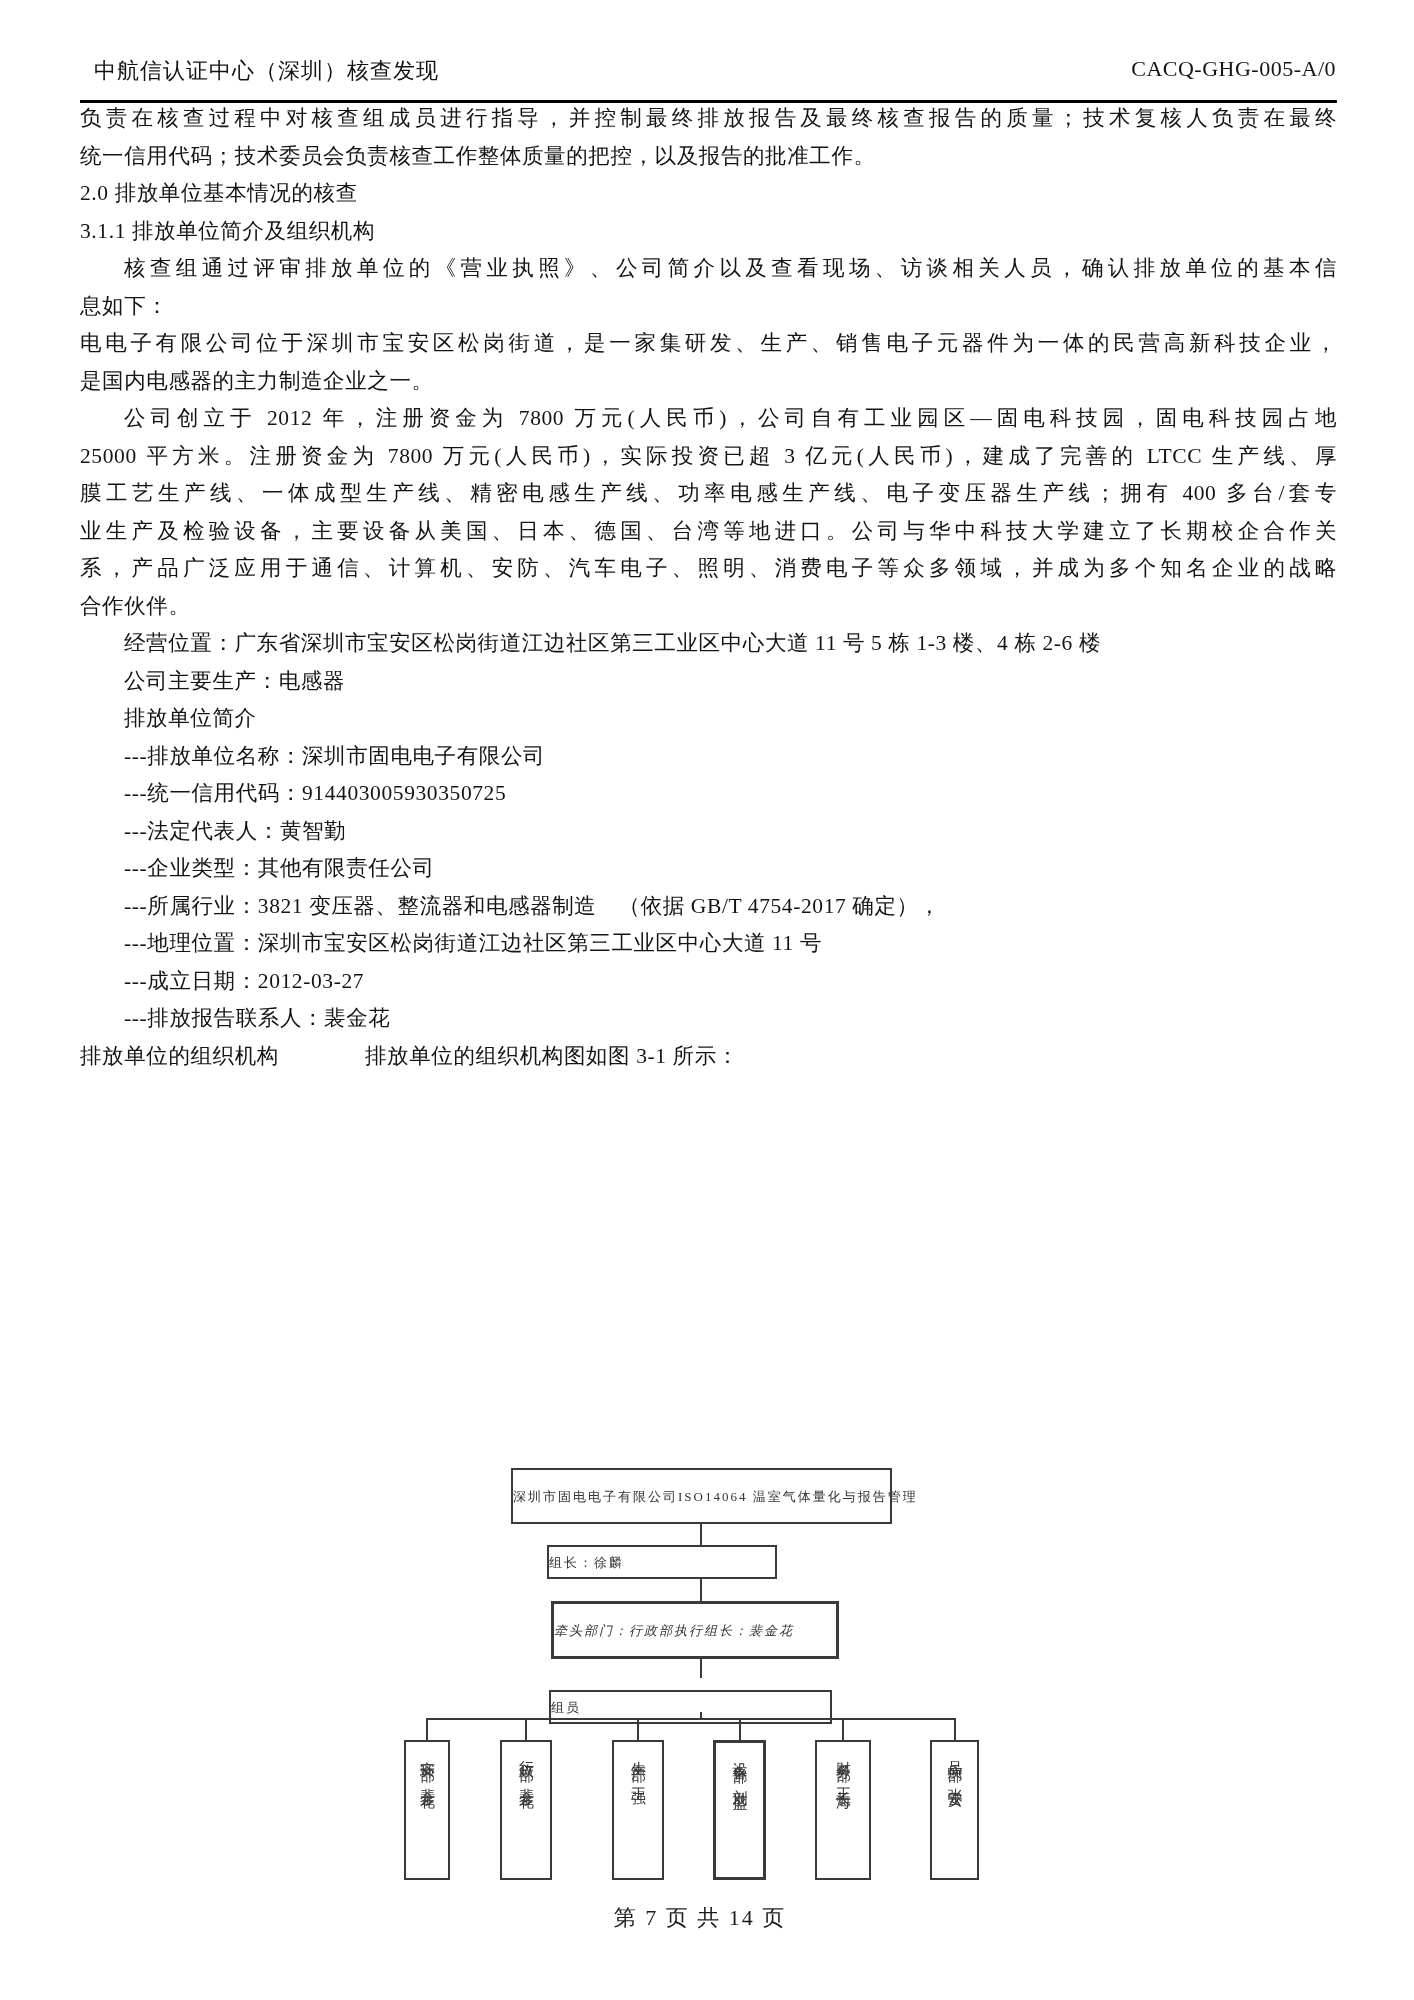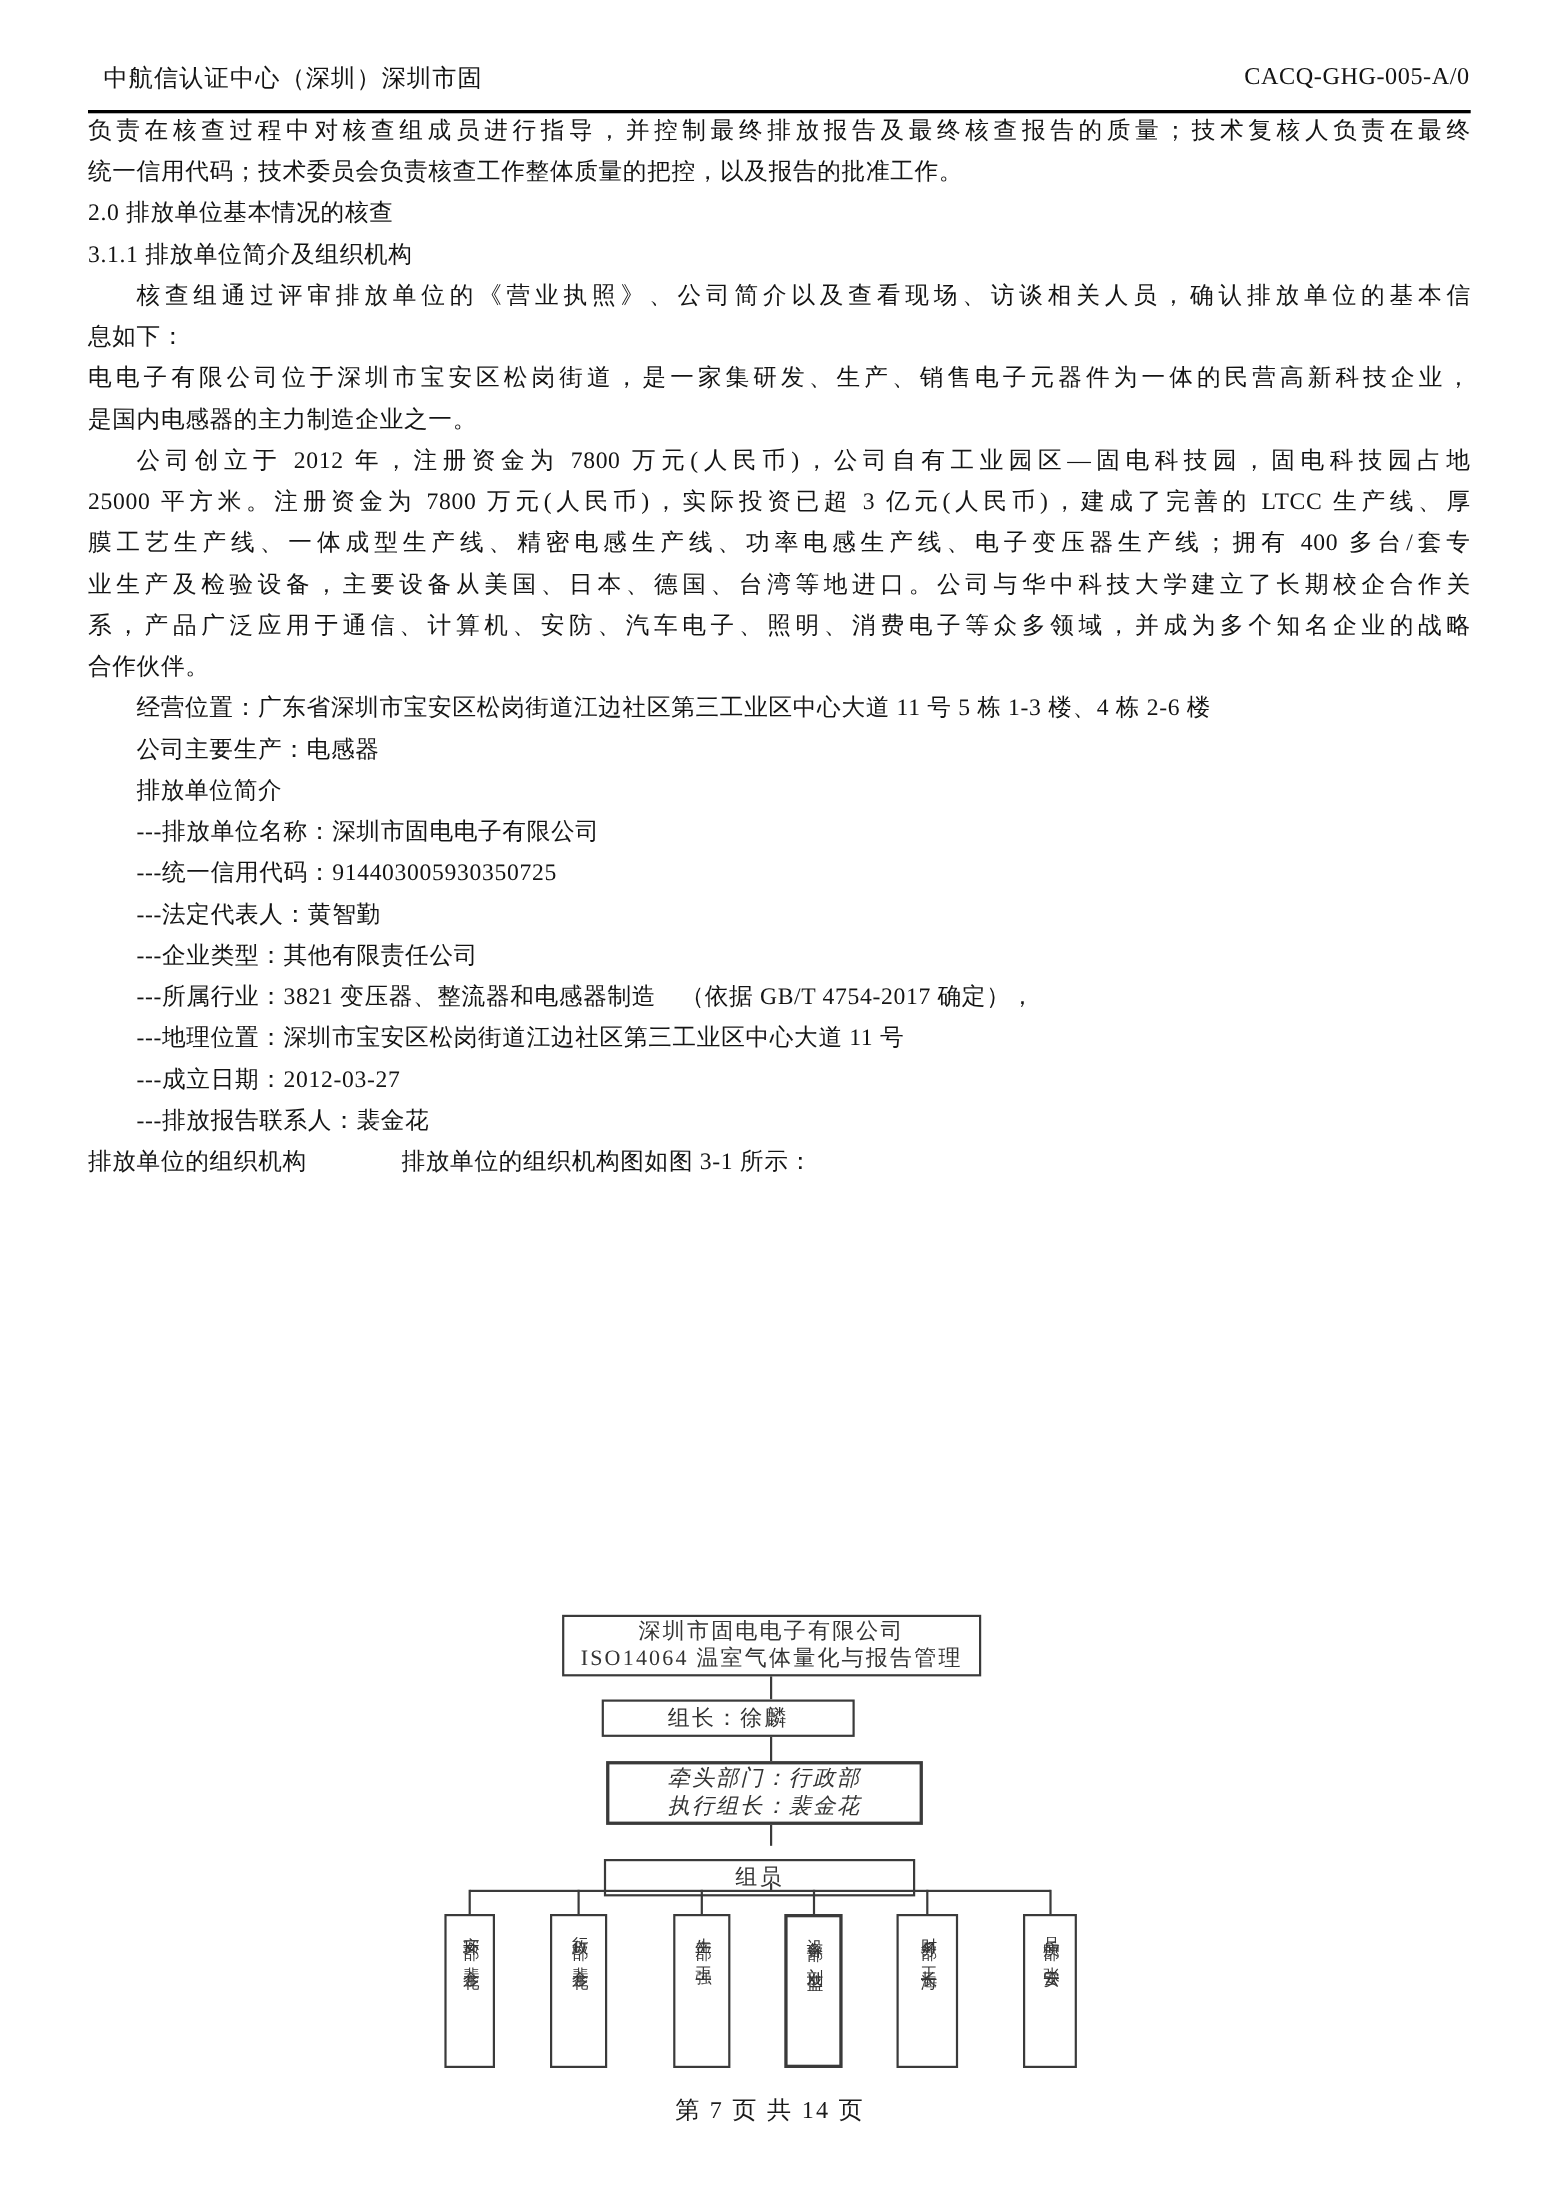--- a/index.html
+++ b/index.html
@@ -42,23 +42,23 @@
     overflow:hidden;
   }
   .line.two-seg .seg2{position:absolute;left:285px;}
   .line.two-seg{position:relative;}
   
   .org-box{
     position:absolute;
     border:2px solid #3a3a3a;
     box-sizing:border-box;
     background:#fff;
-    display:flex;flex-direction:column;
-    align-items:center;justify-content:center;
-    font-size:20px;color:#333;
+    display:flex;flex-direction:row;
+    align-items:center;justify-content:flex-start;
+    font-size:13px;color:#333;
     letter-spacing:2px;white-space:nowrap;
   }
   .org-box .bx-line{line-height:25px;}
   .org-box.thick{border-width:3px;}
   .conn{position:absolute;background:#3a3a3a;}
   .conn.v{width:2px;}
   .conn.h{height:2px;}
   .dept-box{
     position:absolute;top:1740px;height:140px;
     border:2px solid #3a3a3a;box-sizing:border-box;background:#fff;
@@ -74,21 +74,21 @@
   .footer{
     position:absolute;left:0;top:1903px;width:1400px;
     text-align:center;font-size:22px;letter-spacing:2px;color:#1a1a1a;
   }
 </style>
 </head>
 <body>
 
 <div class="page">
 
-  <div class="hdr-left">中航信认证中心（深圳）深圳市固</div>
+  <div class="hdr-left">中航信认证中心（深圳）核查发现</div>
   <div class="hdr-right">CACQ-GHG-005-A/0</div>
   <div class="hdr-rule"></div>
 
   <div class="body-lines">
       <div class="line full">负责在核查过程中对核查组成员进行指导，并控制最终排放报告及最终核查报告的质量；技术复核人负责在最终</div>
       <div class="line">统一信用代码；技术委员会负责核查工作整体质量的把控，以及报告的批准工作。</div>
       <div class="line">2.0 排放单位基本情况的核查</div>
       <div class="line">3.1.1 排放单位简介及组织机构</div>
       <div class="line indent full">核查组通过评审排放单位的《营业执照》、公司简介以及查看现场、访谈相关人员，确认排放单位的基本信</div>
       <div class="line">息如下：</div>

